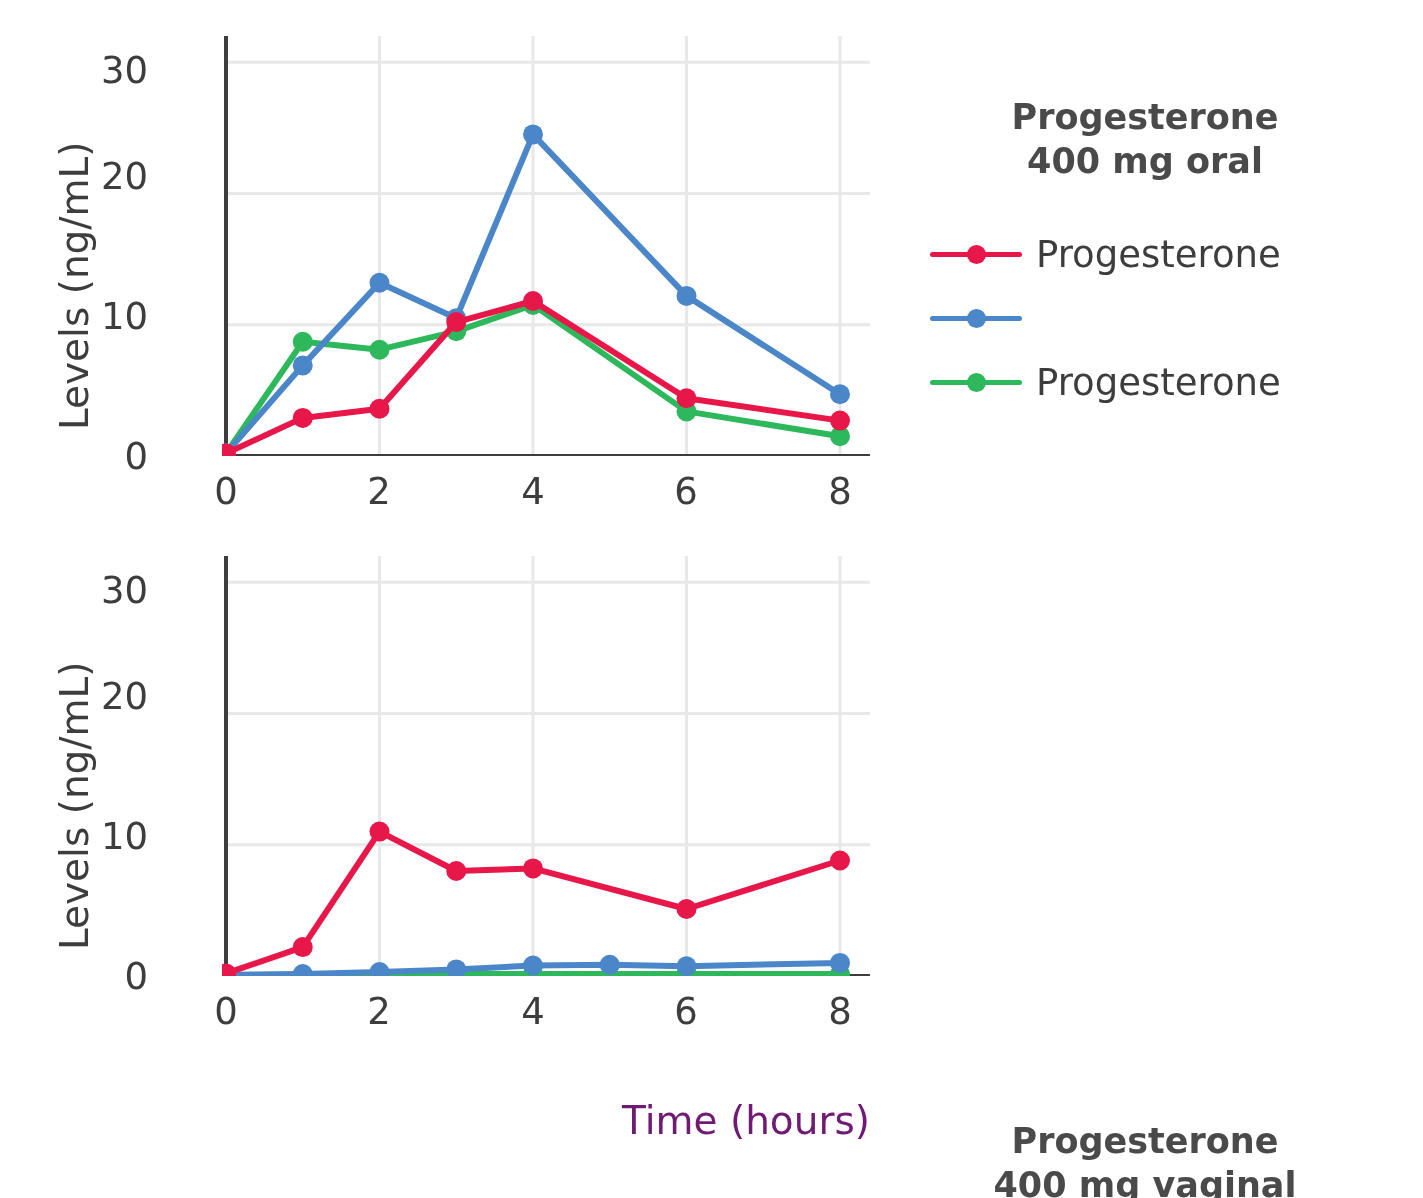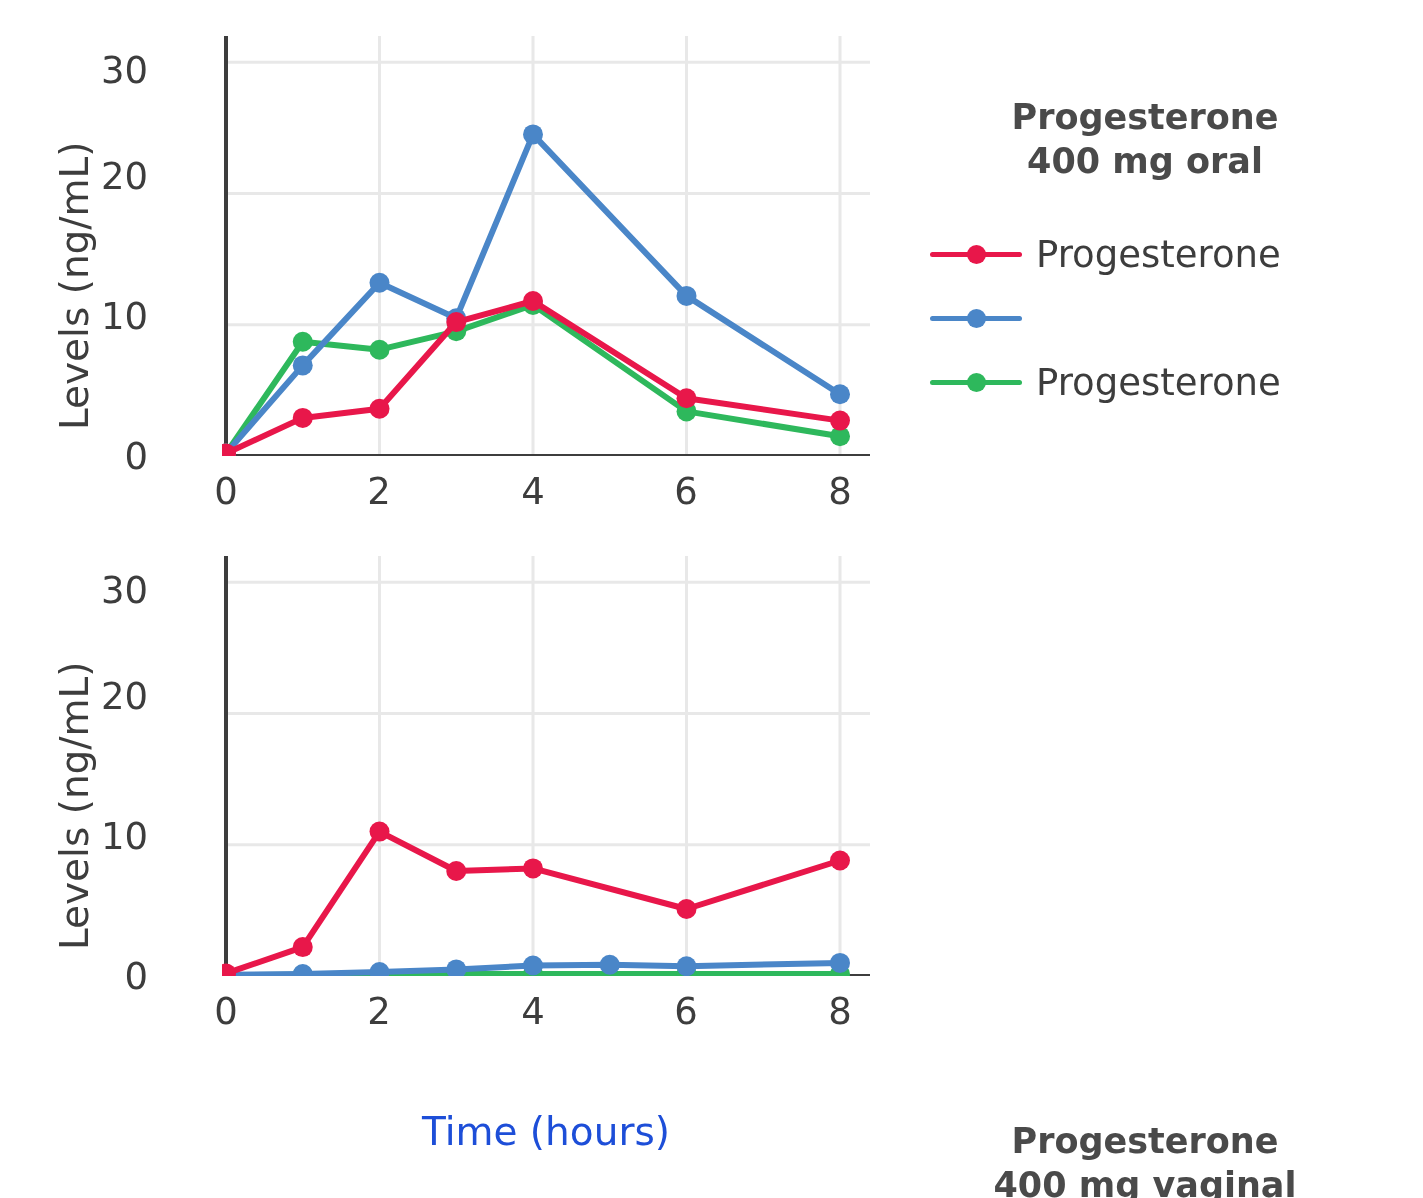--- a/index.html
+++ b/index.html
@@ -116,25 +116,24 @@
   .legend-label {
     font-size: 37px;
     color: #3d3d3d;
     white-space: nowrap;
   }
 
   .xaxis-label {
     position: absolute;
     left: 222px;
     width: 648px;
-    text-align: center;
+    text-align: right;
     font-size: 39px;
-    color: #1d4ed8;
+    color: #701a75;
     top: 1098px;
-    margin-top: 11px;
   }
 
   svg { display: block; }
 </style>
 </head>
 <body>
 
 <div class="figure">
 
   <div class="panel panel-top">

